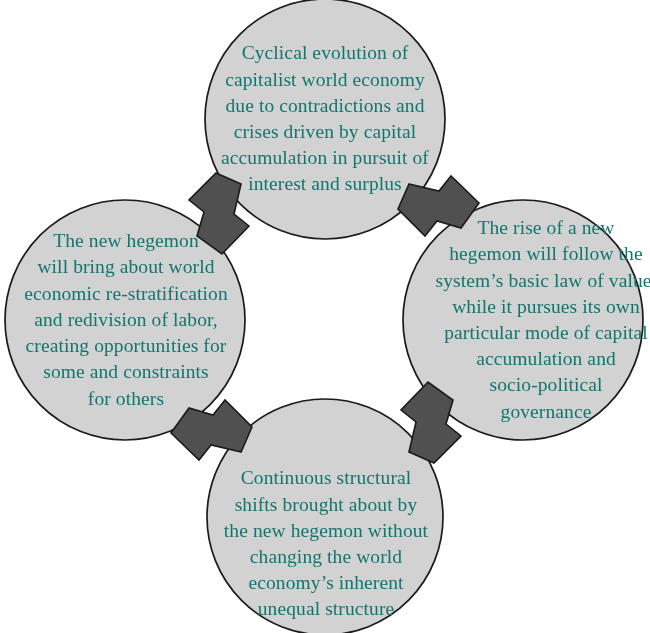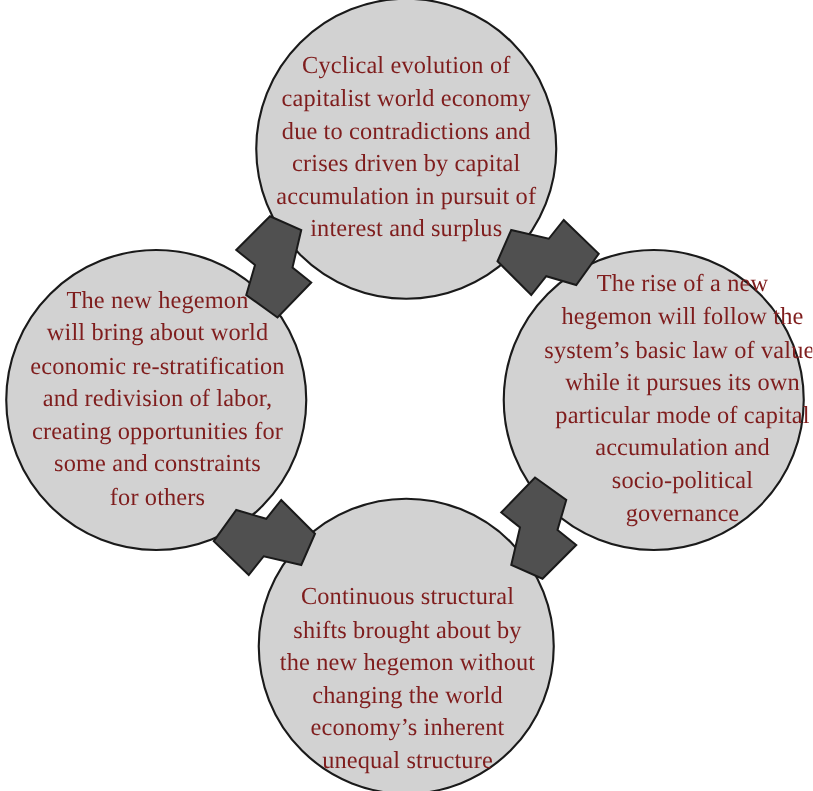--- a/index.html
+++ b/index.html
@@ -23,21 +23,21 @@
     top: 0;
     width: 650px;
     height: 633px;
   }
   .node-text {
     position: absolute;
     display: flex;
     align-items: center;
     justify-content: flex-start;
     text-align: center;
-    color: #7f1d1d;
+    color: #0f766e;
     font-family: "Liberation Serif", "DejaVu Serif", serif;
     font-size: 19.5px;
     line-height: 1.345;
     letter-spacing: 0.1px;
     pointer-events: none;
     white-space: pre-line;
   }
   .node-text span {
     display: block;
     width: 100%;

